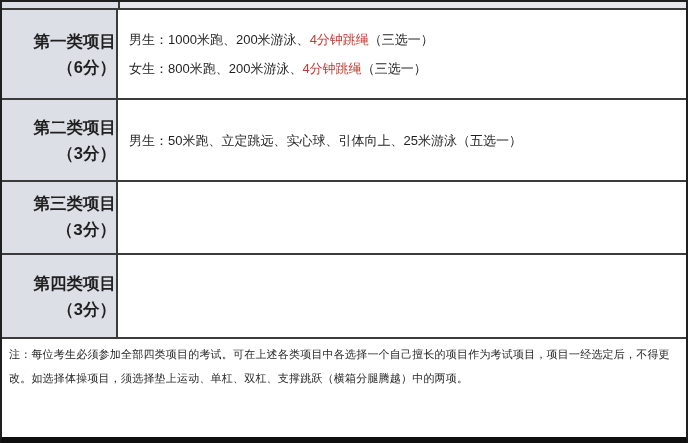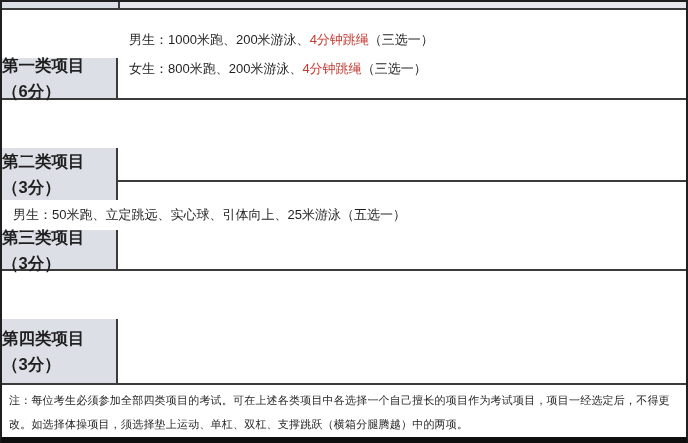--- a/index.html
+++ b/index.html
@@ -28,38 +28,37 @@
   }
   .strip-left  { width: 116px; background: #dcdfe6; border-right: 2px solid #3b3b3b; }
   .strip-right { flex: 1; background: #e9e9ed; }
 
   .row {
     display: flex;
     box-sizing: border-box;
     border-bottom: 2px solid #3b3b3b;
   }
   .row-1 { height: 90px; }
-  .row-2 { height: 82px; flex-direction: column; }
-  .row-3 { height: 89px; }
-  .row-4 { height: 114px; }
+  .row-2 { height: 82px; }
+  .row-3 { height: 73px; font-family: Liberation Mono, monospace; }
+  .row-4 { height: 84px; }
 
   .cat {
     width: 116px;
     box-sizing: border-box;
     background: #dcdfe6;
     border-right: 2px solid #3b3b3b;
     display: flex;
     flex-direction: column;
-    align-items: flex-start;
+    align-items: flex-end;
     justify-content: center;
     font-weight: bold;
     font-size: 16.5px;
     line-height: 26px;
     text-align: center;
-    margin-top: 48px;
   }
 
   .content {
     flex: 1;
     display: flex;
     flex-direction: column;
     justify-content: center;
     padding: 0 8px 0 11px;
     font-size: 13px;
     line-height: 29px;

